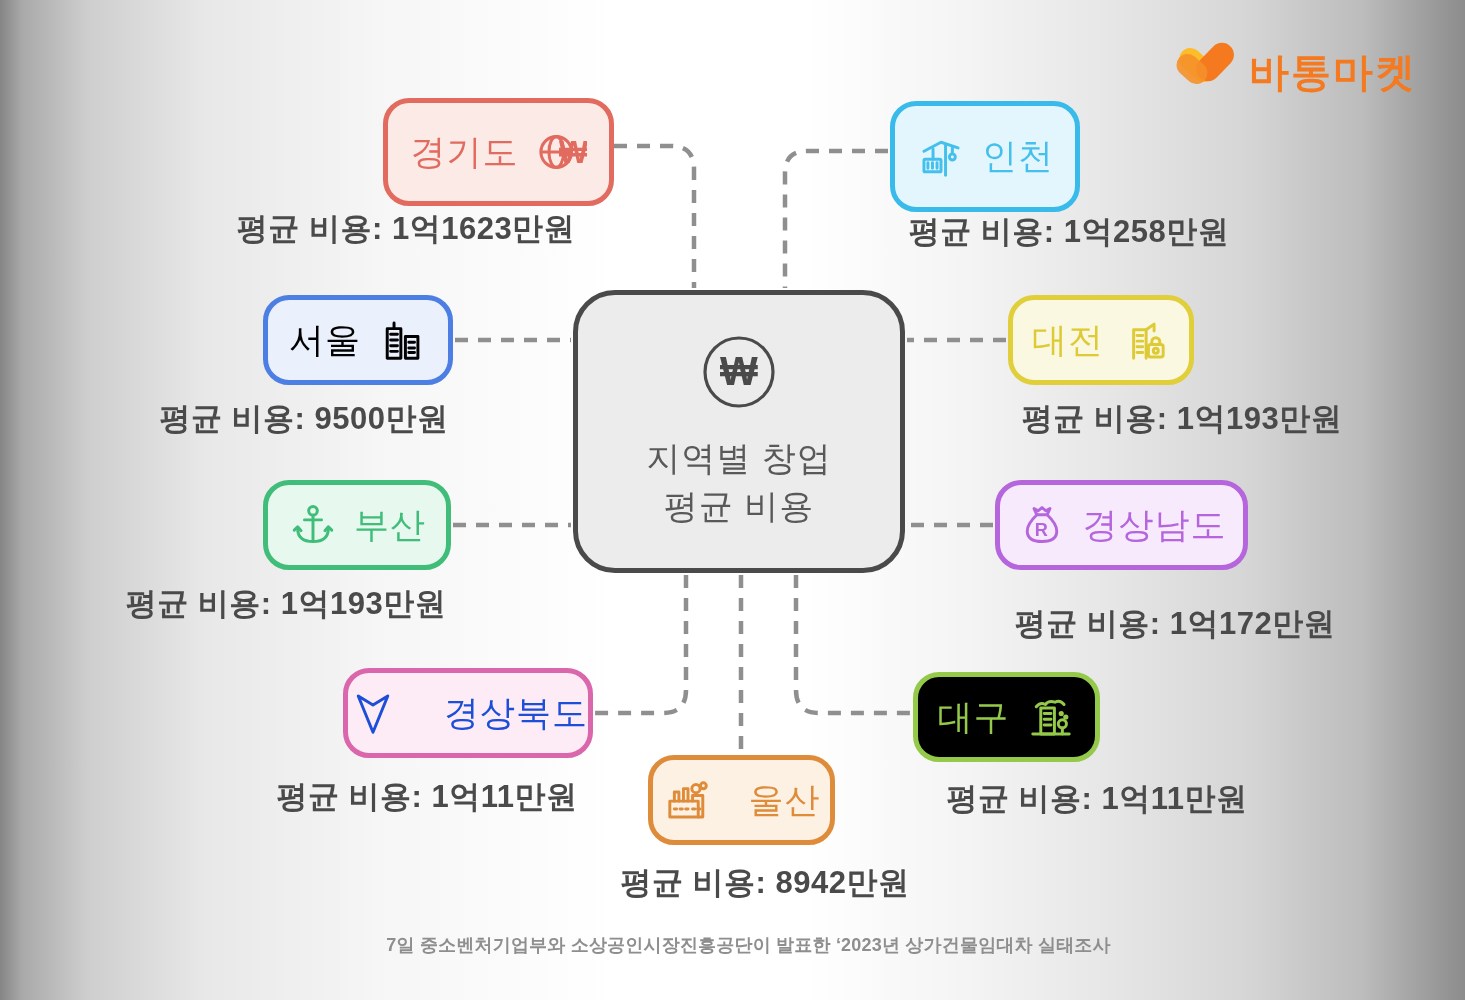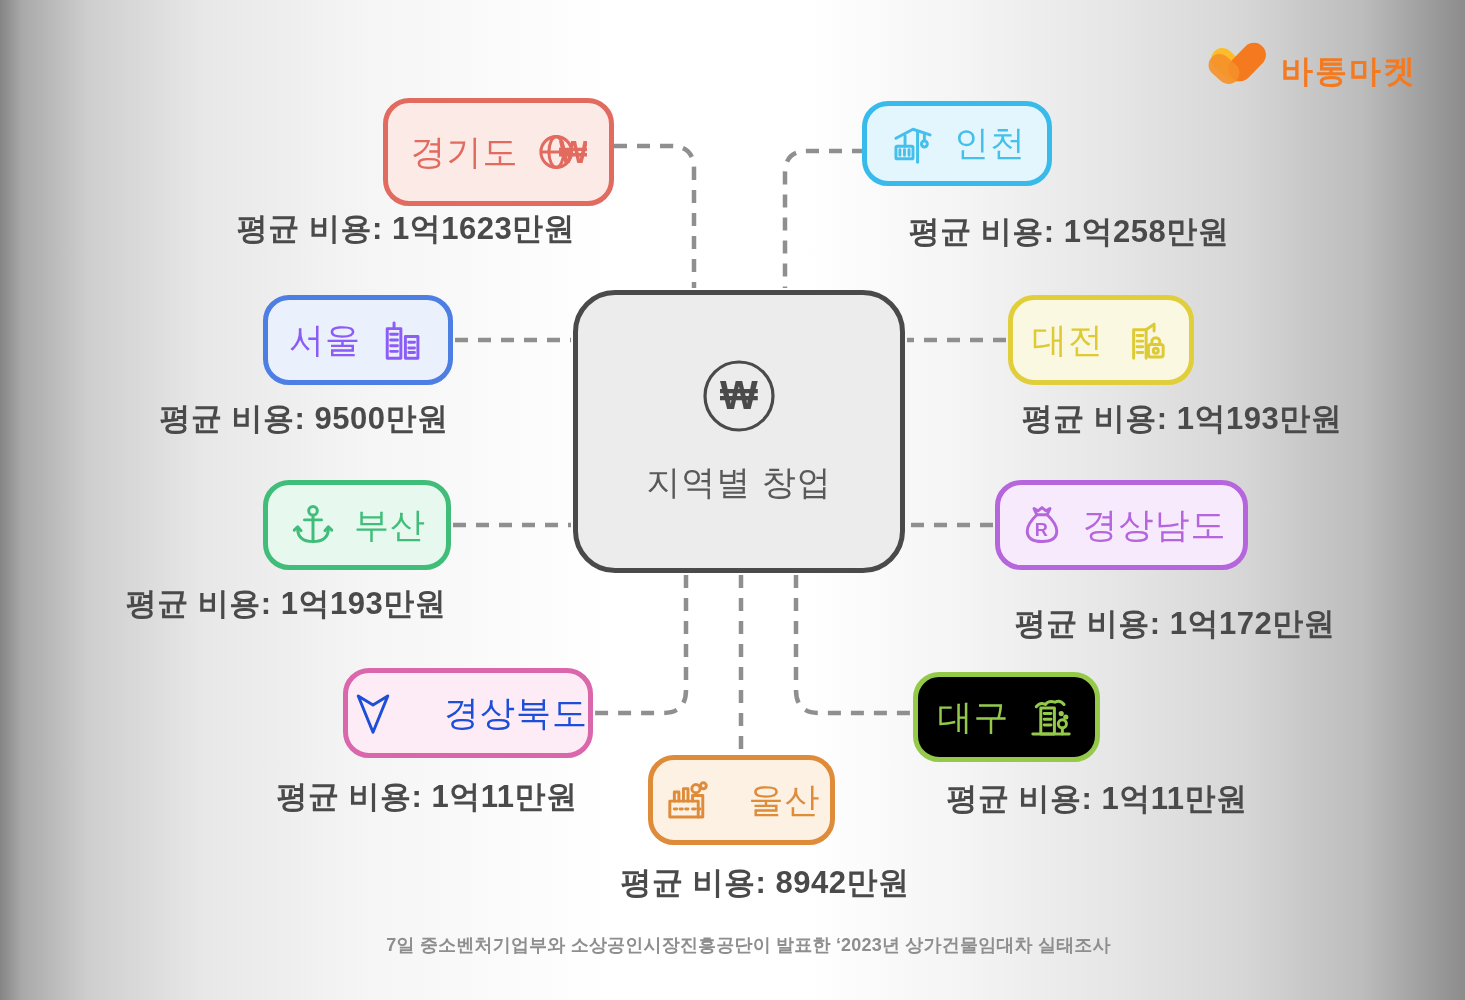--- a/index.html
+++ b/index.html
@@ -12,40 +12,40 @@
   .stage{position:absolute;inset:0;width:1465px;height:1000px;}
   svg.connectors{position:absolute;left:0;top:0;z-index:1;}
   .box{
     position:absolute;z-index:2;display:flex;align-items:center;justify-content:center;
     gap:16px;border-style:solid;border-width:5px;border-radius:26px;
     font-size:35px;font-weight:500;letter-spacing:1px;box-sizing:border-box;
   }
   .box .ric{flex:0 0 auto;display:flex;align-items:center;}
   .r-gyeonggi {border-color:#e26b60;background:#fceae7;color:#e26b60;}
   .r-incheon  {border-color:#38bbea;background:#e3f6fd;color:#45c0ec;}
-  .r-seoul    {border-color:#4d7ee3;background:#eaf0fc;color:#8b5cf6;justify-content:center;}
+  .r-seoul    {border-color:#4d7ee3;background:#eaf0fc;color:#000000;justify-content:center;}
   .r-daejeon  {border-color:#e0cf3b;background:#fbf8e1;color:#ddca35;}
   .r-busan    {border-color:#41bd7a;background:#e7f8ef;color:#41bd7a;}
   .r-gyeongnam{border-color:#b566dd;background:#f8eafd;color:#b566dd;}
   .r-gyeongbuk{border-color:#da67ab;background:#fdecf6;color:#1d4ed8;justify-content:space-between;}
   .r-ulsan    {border-color:#df8c3a;background:#fdf1e3;color:#df8c3a;gap:36px;}
   .r-daegu    {border-color:#94c94a;background:#000000;color:#94c94a;}
   .center-box{
     position:absolute;z-index:2;left:573px;top:290px;width:332px;height:283px;
     background:#ececec;border:5px solid #4a4a4a;border-radius:42px;
     display:flex;flex-direction:column;align-items:center;justify-content:center;gap:20px;
     box-sizing:border-box;color:#4a4a4a;
   }
   .center-title{font-size:34px;color:#595959;text-align:center;line-height:1.4;font-weight:500;letter-spacing:1px;}
   .value{
     position:absolute;z-index:2;transform:translateX(-50%);white-space:nowrap;
     font-size:31px;font-weight:700;color:#4a4a4a;letter-spacing:0.5px;
   }
   .logo{position:absolute;z-index:3;top:42px;right:48px;display:flex;align-items:center;gap:12px;}
-  .logo-text{font-size:32px;font-weight:800;color:#f4791f;letter-spacing:2px;}
+  .logo-text{font-size:40px;font-weight:800;color:#f4791f;letter-spacing:2px;}
   .caption{
     position:absolute;z-index:2;left:0;top:933px;width:100%;text-align:center;
     font-size:18px;font-weight:600;color:#8e8e8e;letter-spacing:0.2px;padding-left:16px;
   }
   .ic{stroke:currentColor;fill:none;stroke-width:2.6;stroke-linecap:round;stroke-linejoin:round;}
   .ic text{stroke:none;fill:currentColor;}
 </style>
 </head>
 <body>
 
@@ -80,37 +80,38 @@
 
   <div class="center-box">
     <span>
       <svg class="ic" width="78" height="78" viewBox="0 0 78 78" style="stroke-width:3.2;">
         <circle cx="39" cy="39" r="34"></circle>
         <text x="39" y="52" font-size="40" font-weight="bold" text-anchor="middle">₩</text>
       </svg>
     </span>
     <div class="center-title">
       <div>지역별 창업</div>
+      <div>평균 비용</div>
     </div>
   </div>
 
   <div class="box r-gyeonggi" style="left:383px;top:98px;width:231px;height:108px;">
     <span>경기도</span>
     <span class="ric">
       <svg class="ic" width="52" height="52" viewBox="0 0 44 44">
         <circle cx="18" cy="22" r="13"></circle>
         <ellipse cx="18" cy="22" rx="6.2" ry="13"></ellipse>
         <path d="M5.5 22 H30.5"></path>
         <text x="33" y="31" font-size="26" font-weight="bold" text-anchor="middle">₩</text>
       </svg>
     </span>
   </div>
   <div class="value" style="left:406px;top:208px;">평균 비용: 1억1623만원</div>
 
-  <div class="box r-incheon" style="left:862px;top:101px;width:190px;height:85px;">
+  <div class="box r-incheon" style="left:890px;top:101px;width:190px;height:111px;">
     <span class="ric">
       <svg class="ic" width="50" height="50" viewBox="0 0 44 44">
         <path d="M7 17 L22 9 L37 14"></path>
         <path d="M26 11 V38"></path>
         <path d="M32 14 V19"></path>
         <circle cx="32" cy="22" r="2.6"></circle>
         <path d="M15 15 V24"></path>
         <rect x="7" y="24" width="15" height="11" rx="1"></rect>
         <path d="M10.5 27 v5 M14.5 27 v5 M18.5 27 v5"></path>
       </svg>

